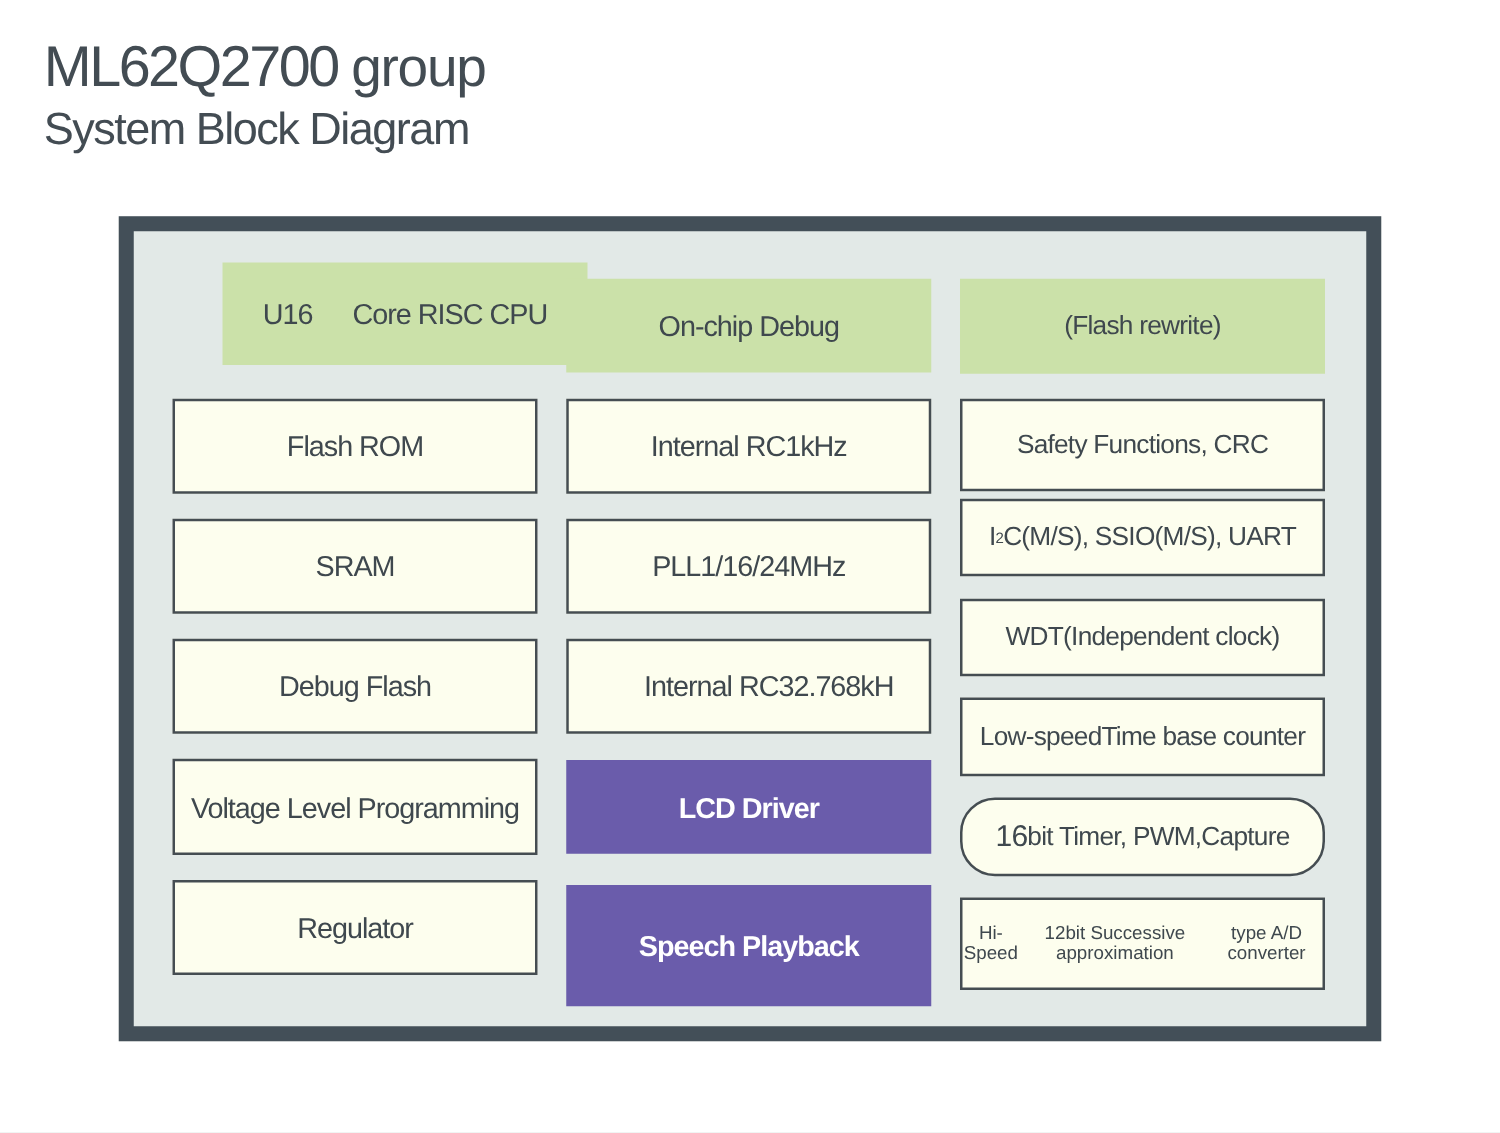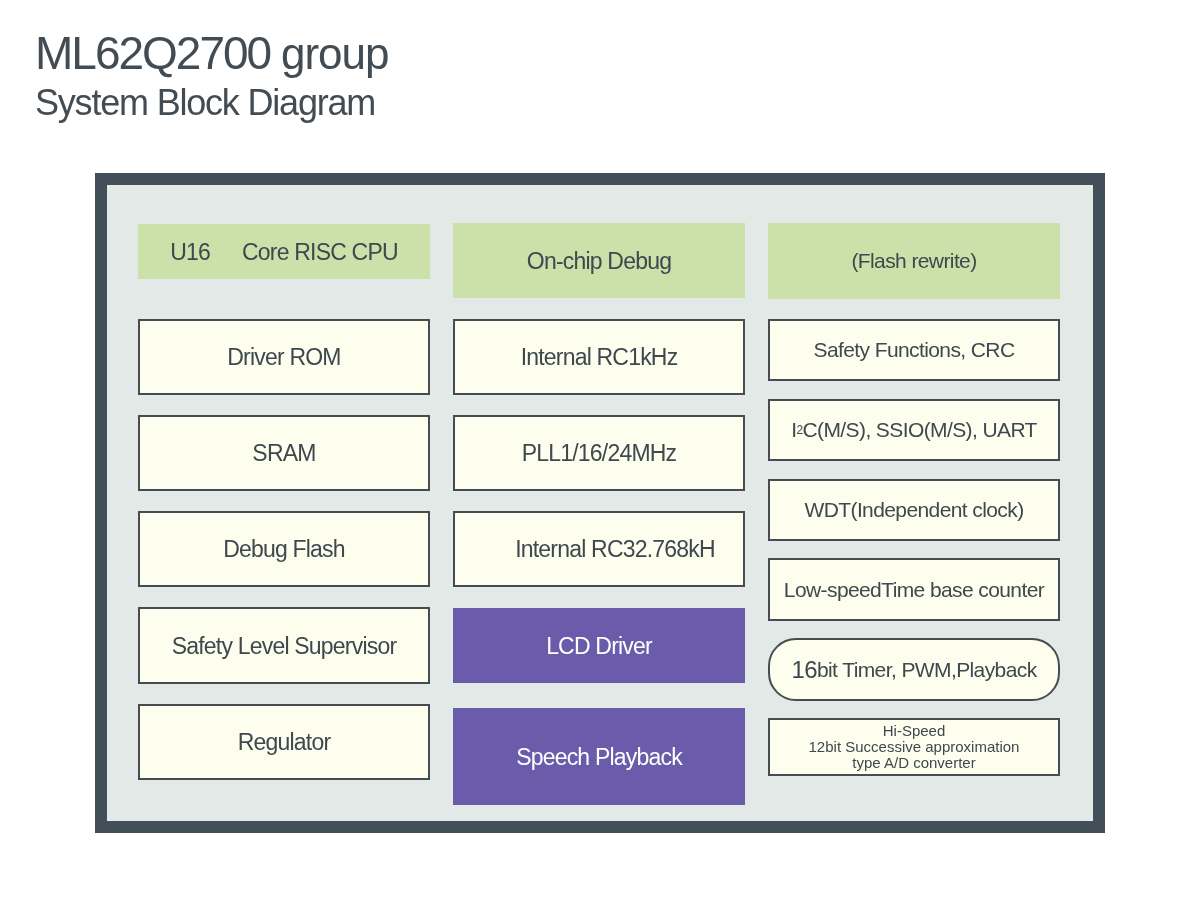--- a/index.html
+++ b/index.html
@@ -20,72 +20,72 @@
     position: absolute; left: 95px; top: 173px; width: 1010px; height: 660px;
     background: #e2e9e7; border: 12px solid #434f58; box-sizing: border-box;
   }
   .blk {
     position: absolute; width: 292px; box-sizing: border-box;
     display: flex; align-items: center; justify-content: center; text-align: center;
     font-size: 23px; letter-spacing: -0.8px; color: #3f484e; line-height: 24px;
   }
   .green { background: #cbe1a9; }
   .cream { background: #fdfeee; border: 2px solid #454d52; }
-  .purple { background: #6a5cab; color: #ffffff; }
+  .purple { background: #6a5cab; color: #ffffff; font-weight: bold; }
   .small { font-size: 21px; letter-spacing: -0.6px; }
   .tiny { font-size: 15px; letter-spacing: 0; line-height: 16px; }
   .col1 { left: 138px; } .col2 { left: 453px; } .col3 { left: 768px; }
   .gap { display: inline-block; width: 32px; }
   sup { font-size: 12px; vertical-align: 8px; line-height: 0; }
   .big16 { font-size: 24px; }
 </style>
 </head>
 <body>
 
 <div class="title">
   <span>ML62Q2700</span>
   <span class="light">group</span>
 </div>
 <div class="subtitle">System Block Diagram</div>
 
 <div class="chip"></div>
 
-<div class="blk green col1" style="top:224px;height:55px;">
+<div class="blk green col1" style="top:210px;height:82px;margin-left:40px;">
   <span>U16</span>
     <span class="gap"></span>
     <span>Core RISC CPU</span>
 </div>
-<div class="blk cream col1" style="top:319px;height:76px;">Driver ROM</div>
+<div class="blk cream col1" style="top:319px;height:76px;">Flash ROM</div>
 <div class="blk cream col1" style="top:415px;height:76px;text-align:center;">SRAM</div>
 <div class="blk cream col1" style="top:511px;height:76px;">Debug Flash</div>
-<div class="blk cream col1" style="top:607px;height:77px;">Safety Level Supervisor</div>
+<div class="blk cream col1" style="top:607px;height:77px;">Voltage Level Programming</div>
 <div class="blk cream col1" style="top:704px;height:76px;">Regulator</div>
 
 <div class="blk green col2" style="top:223px;height:75px;">On-chip Debug</div>
 <div class="blk cream col2" style="top:319px;height:76px;">Internal RC1kHz</div>
 <div class="blk cream col2" style="top:415px;height:76px;">PLL1/16/24MHz</div>
 <div class="blk cream col2" style="top:511px;height:76px;padding-left:32px;">Internal RC32.768kH</div>
 <div class="blk purple col2" style="top:608px;height:75px;">LCD Driver</div>
 <div class="blk purple col2" style="top:708px;height:97px;text-align:center;">Speech Playback</div>
 
 <div class="blk green col3 small" style="top:223px;height:76px;flex-direction:column;">
   <span>(Flash rewrite)</span>
 </div>
-<div class="blk cream col3 small" style="top:319px;height:62px;">Safety Functions, CRC</div>
+<div class="blk cream col3 small" style="top:319px;height:74px;">Safety Functions, CRC</div>
 <div class="blk cream col3 small" style="top:399px;height:62px;">
   <span>I</span>
     <sup>2</sup>
     <span>C(M/S), SSIO(M/S), UART</span>
 </div>
 <div class="blk cream col3 small" style="top:479px;height:62px;">WDT(Independent clock)</div>
 <div class="blk cream col3 small" style="top:558px;height:63px;flex-direction:row;">
   <span>Low-speed</span>
   <span>Time base counter</span>
 </div>
 <div class="blk cream col3 small" style="top:638px;height:63px;border-radius:28px;">
   <span class="big16">16</span>
-    <span>bit Timer, PWM,Playback</span>
+    <span>bit Timer, PWM,Capture</span>
 </div>
-<div class="blk cream col3 tiny" style="top:718px;height:58px;flex-direction:column;">
+<div class="blk cream col3 tiny" style="top:718px;height:74px;flex-direction:row;">
   <span>Hi-Speed</span>
   <span>12bit Successive approximation</span>
   <span>type A/D converter</span>
 </div>
 
 </body></html>

